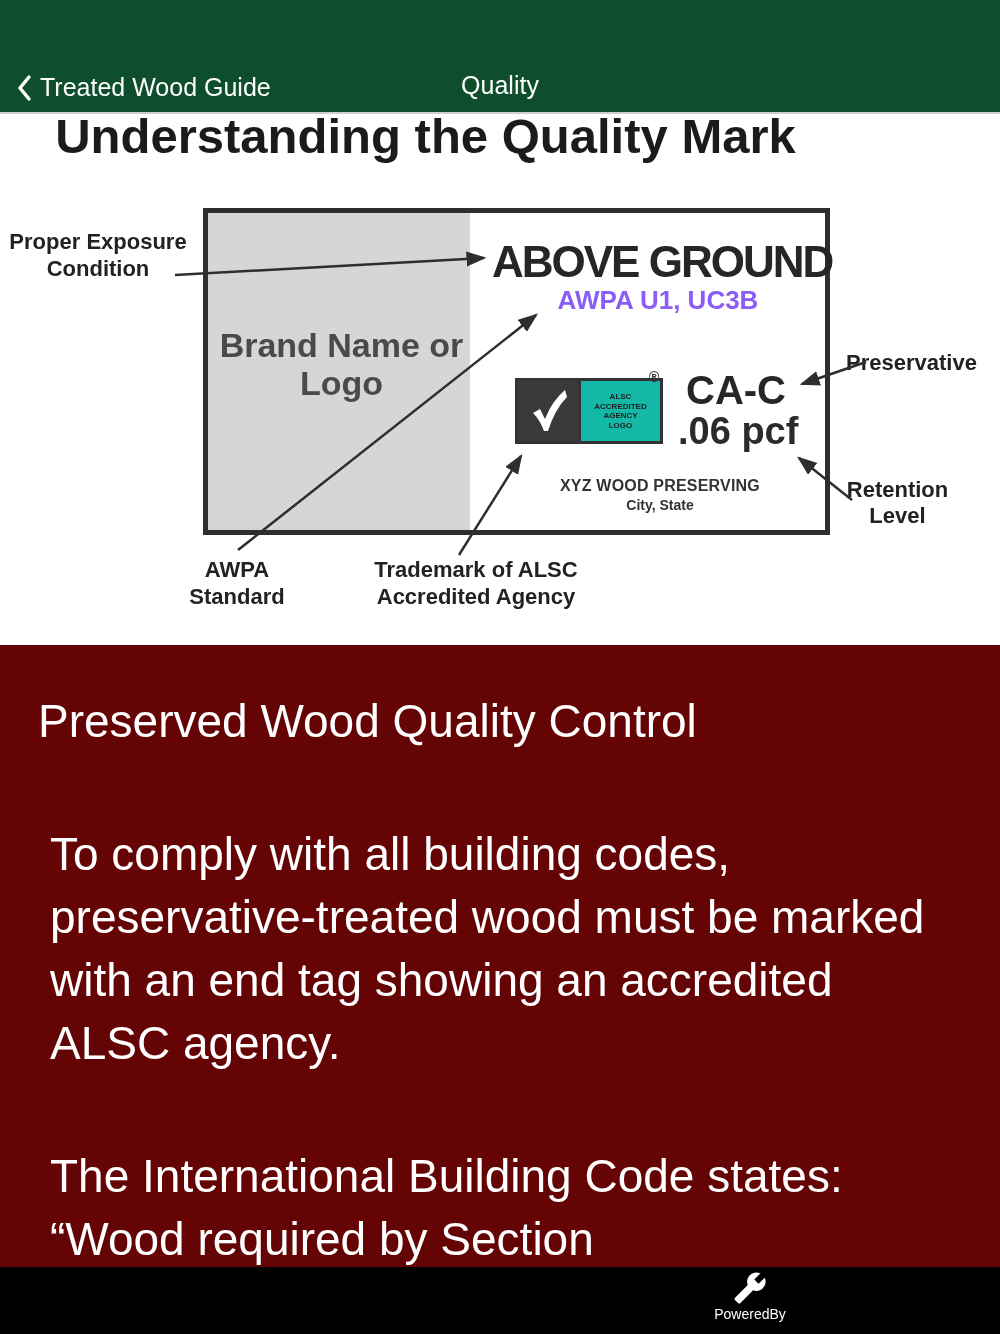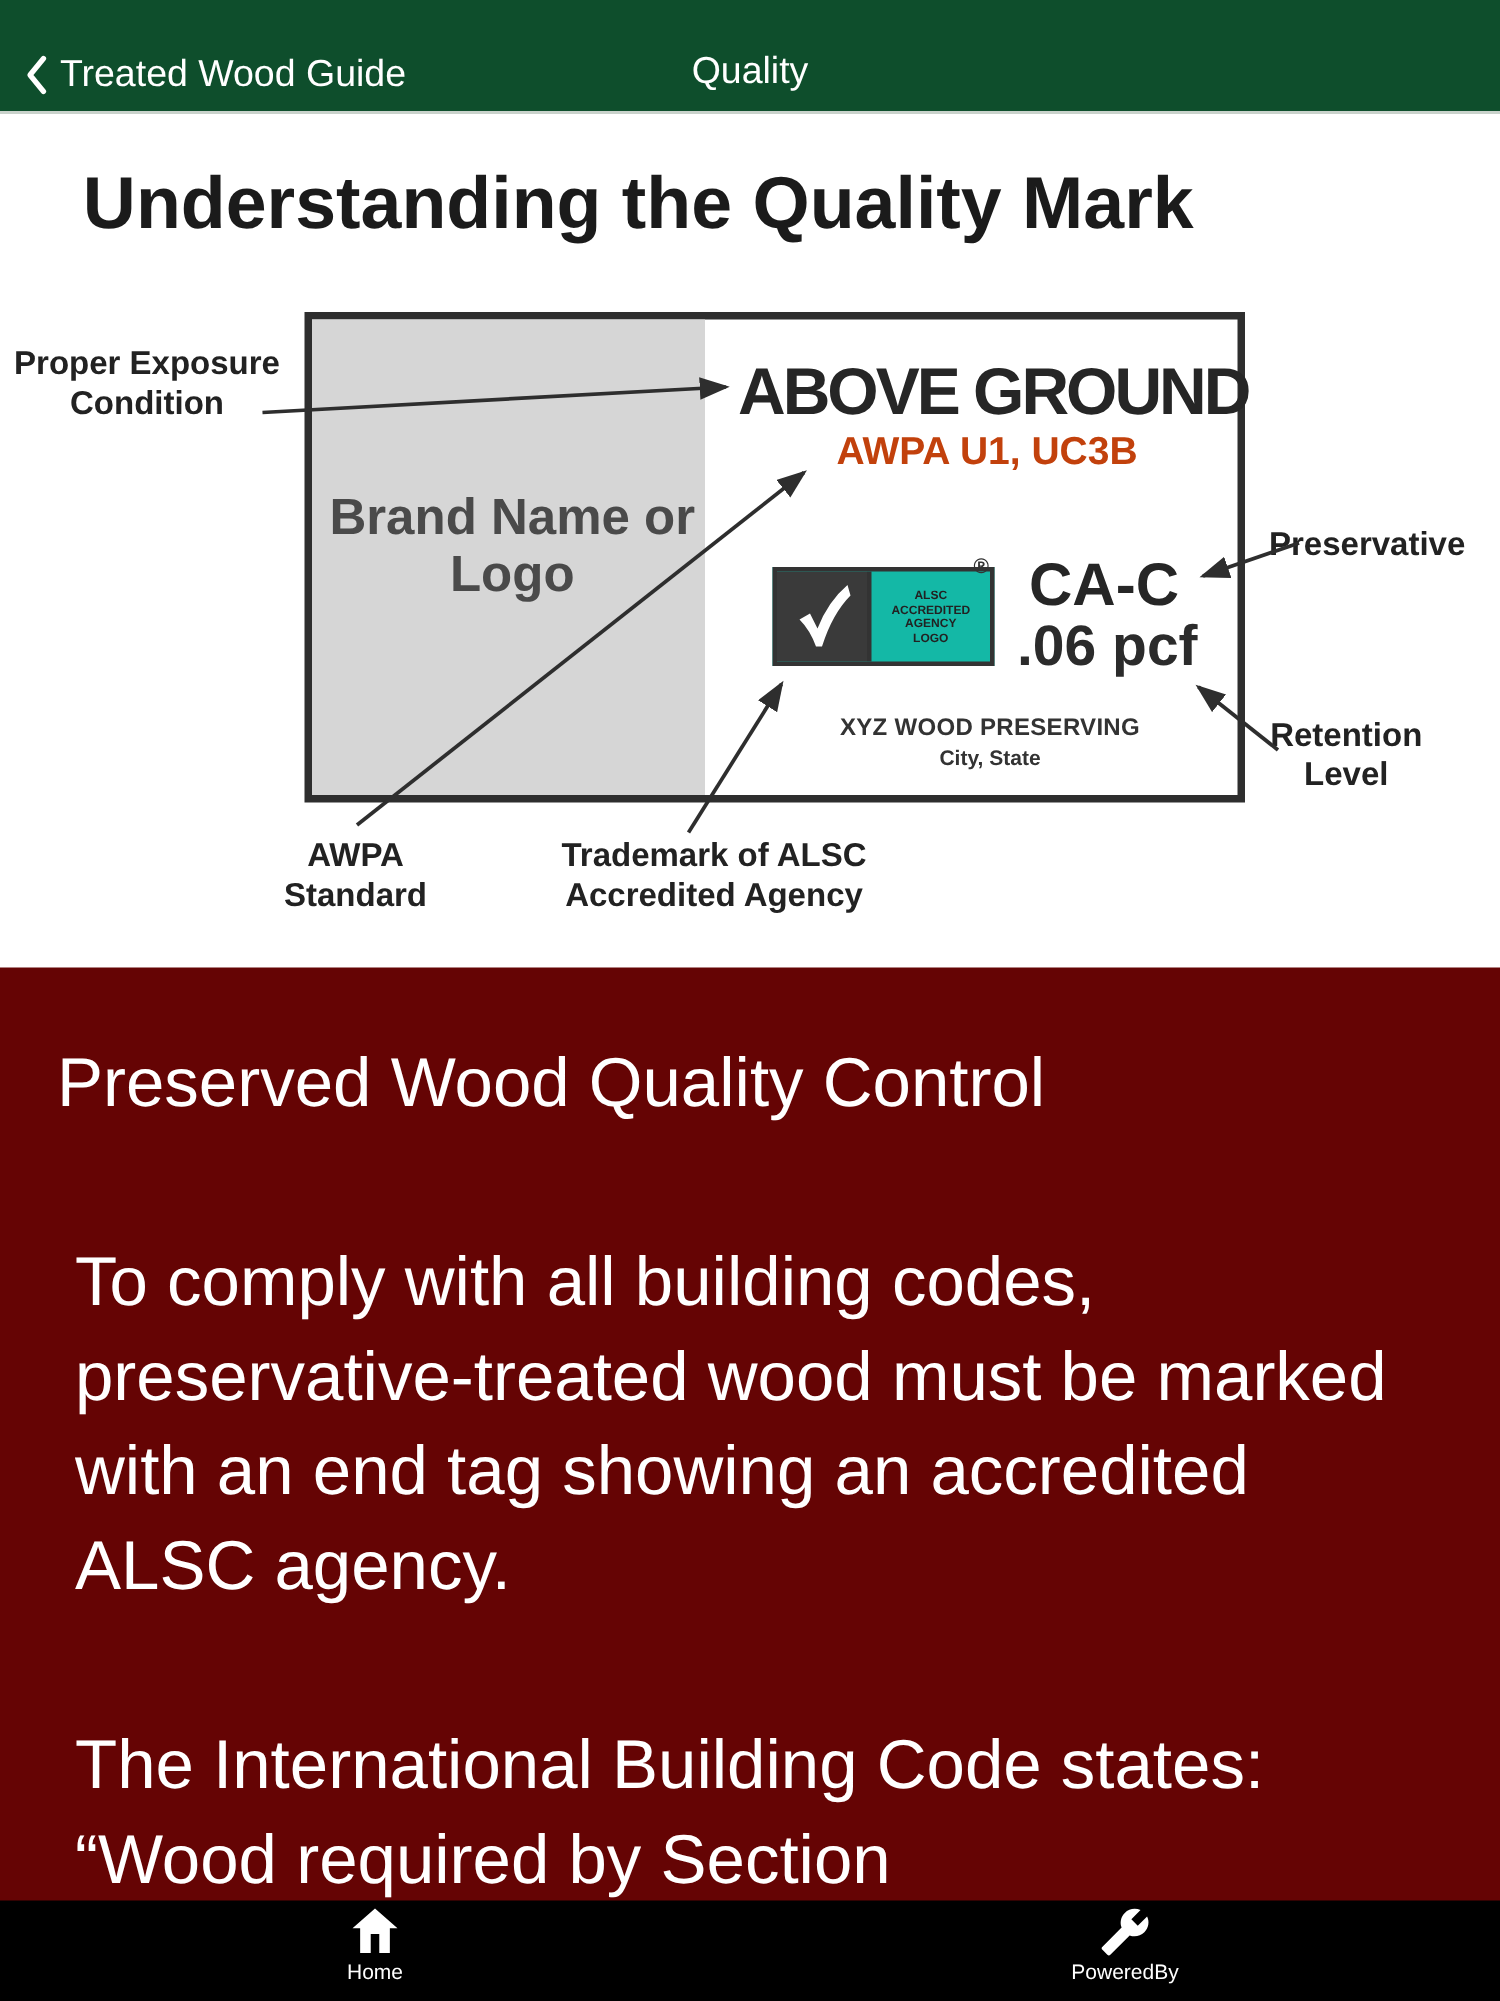--- a/index.html
+++ b/index.html
@@ -4,21 +4,21 @@
 <style>
   html,body{margin:0;padding:0;}
   body{
     width:1000px;height:1334px;position:relative;overflow:hidden;
     background:#ffffff;
     font-family:"Liberation Sans", sans-serif;
     -webkit-font-smoothing:antialiased;
   }
   
   .navbar{
-    position:absolute;left:0;top:0;width:1000px;height:76px;
+    position:absolute;left:0;top:0;width:1000px;height:114px;
     background:var(--navbar-bg);
     border-bottom:2px solid #c9d2cb;
     box-sizing:border-box;
     display:flex;align-items:flex-end;
   }
   .nav-back{
     position:absolute;left:16px;bottom:10px;
     display:flex;align-items:center;gap:8px;
     color:#fff;font-size:25px;cursor:pointer;
   }
@@ -41,21 +41,21 @@
     position:absolute;left:0;top:0;width:262px;height:100%;
     background:var(--panel-gray);
   }
   .t-above{
     position:absolute;left:492px;top:237px;width:340px;
     font-weight:bold;font-size:44px;letter-spacing:-2px;color:#262626;
     white-space:nowrap;
   }
   .t-awpa{
     position:absolute;left:492px;top:285px;width:332px;text-align:center;
-    font-weight:600;font-size:26px;color:#c2410c;
+    font-weight:600;font-size:26px;color:#8b5cf6;
   }
   .t-brand{
     position:absolute;left:213px;top:326px;width:257px;text-align:center;
     font-weight:600;font-size:34px;line-height:38px;color:#4a4a4a;
   }
   .logo-box{
     position:absolute;left:515px;top:378px;width:148px;height:66px;
     border:3px solid #333;box-sizing:border-box;background:#14b8a6;
     display:flex;
   }
@@ -195,28 +195,20 @@
   <line x1="852" y1="300" x2="799" y2="258" marker-end="url(#arw)"></line>
 </svg>
 
 <div class="article">
   <h1>Preserved Wood Quality Control</h1>
   <p>To comply with all building codes, preservative-treated wood must be marked with an end tag showing an accredited ALSC agency.</p>
   <p>The International Building Code states: “Wood required by Section</p>
 </div>
 
 <div class="tabbar">
-  <div class="tab-item tab-home">
-    <span class="ticon">
-      <svg width="36" height="36" viewBox="0 0 24 24">
-        <path d="M12 2.2 L22 11 H18.6 V22 H13.9 V13.6 H10.1 V22 H5.4 V11 H2 Z" fill="#ffffff"></path>
-      </svg>
-    </span>
-    <span class="tab-label">Home</span>
-  </div>
   <div class="tab-item tab-powered">
     <span class="ticon">
       <svg width="34" height="34" viewBox="0 0 24 24" style="transform:scaleX(-1);">
         <path d="M22.7 19l-9.1-9.1c.9-2.3.4-5-1.5-6.9-2-2-5-2.4-7.4-1.3L9 6 6 9 1.6 4.7C.4 7.1.9 10.1 2.9 12.1c1.9 1.9 4.6 2.4 6.9 1.5l9.1 9.1c.4.4 1 .4 1.4 0l2.3-2.3c.5-.4.5-1.1.1-1.4z" fill="#ffffff"></path>
       </svg>
     </span>
     <span class="tab-label">PoweredBy</span>
   </div>
 </div>
 

